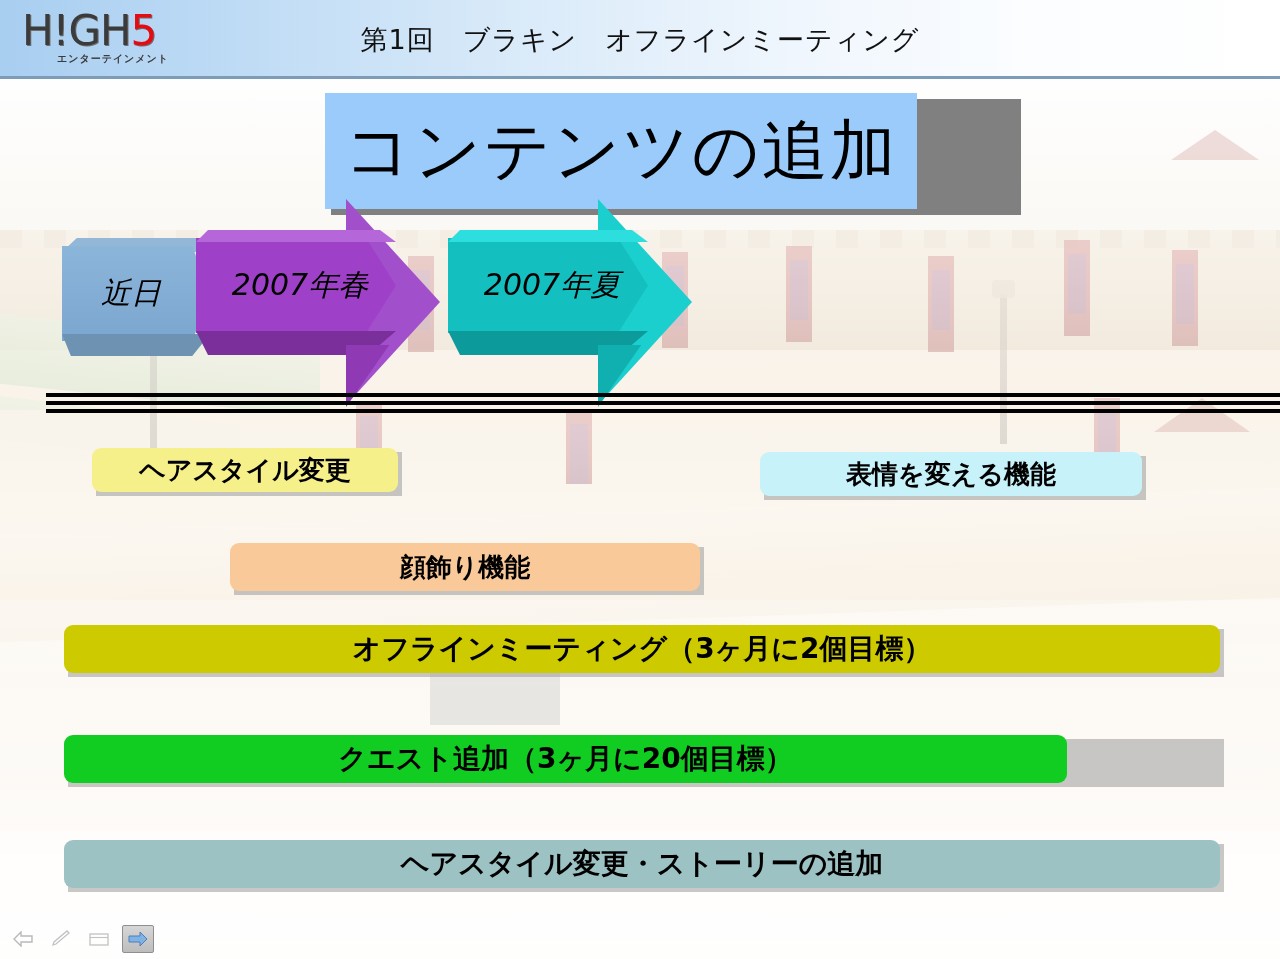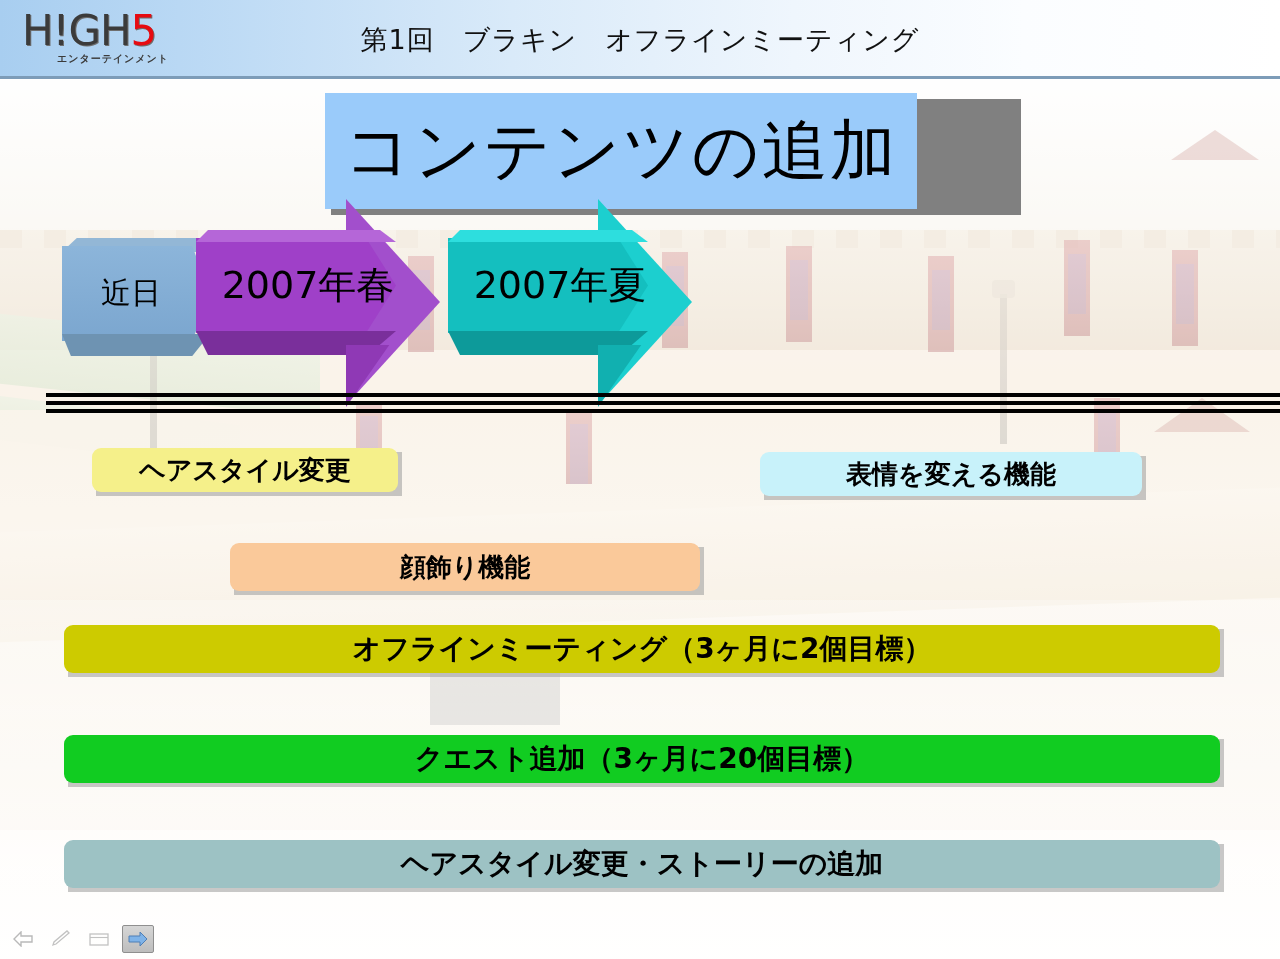--- a/index.html
+++ b/index.html
@@ -69,42 +69,42 @@
     font-family:"DejaVu Sans","Liberation Sans",sans-serif;}
 
   
   .title-shadow{position:absolute;left:331px;top:99px;width:690px;height:116px;background:#808080;}
   .title-box{position:absolute;left:325px;top:93px;width:592px;height:116px;
     background:#9acbfa;display:flex;align-items:center;justify-content:center;}
   .title-text{font-size:66px;color:#000;letter-spacing:2px;line-height:1;
     font-family:"DejaVu Sans","Liberation Sans",sans-serif;}
 
   
-  .timeline{position:absolute;left:0;top:193px;width:1280px;height:220px;}
+  .timeline{position:absolute;left:0;top:193px;width:1280px;height:220px;font-style:italic;}
 
   
   .hexblk{position:absolute;left:62px;top:45px;width:148px;height:118px;}
   .hexblk .top{position:absolute;left:0;top:0;width:148px;height:14px;
     background:#93b7d6;clip-path:polygon(0 100%,10% 0,100% 0,100% 100%);}
   .hexblk .body{position:absolute;left:0;top:8px;width:148px;height:95px;
     background:linear-gradient(to bottom,#8cb5da,#7ba6cf);
     clip-path:polygon(0 0,88% 0,100% 50%,88% 100%,0 100%);}
   .hexblk .bot{position:absolute;left:0;top:96px;width:148px;height:22px;
     background:#6e93b2;clip-path:polygon(0 0,100% 0,88% 100%,6% 100%);}
   .hexblk .lbl{position:absolute;left:0;top:8px;width:138px;height:95px;
     display:flex;align-items:center;justify-content:center;font-size:30px;color:#000;
     font-family:"DejaVu Sans","Liberation Sans",sans-serif;}
 
   
   .chev{position:absolute;top:0;height:220px;}
   .chev .head{position:absolute;}
   .chev .shaft{position:absolute;}
   .chev .shadow{position:absolute;}
   .chev .txt{position:absolute;display:flex;align-items:center;justify-content:center;
-    font-size:38px;color:#000;font-family:"DejaVu Sans","Liberation Sans",sans-serif;padding-left:8px;}
+    font-size:30px;color:#000;font-family:"DejaVu Sans","Liberation Sans",sans-serif;}
 
   
   .rules{position:absolute;left:46px;top:393px;width:1234px;height:22px;}
   .rules div{position:absolute;left:0;width:100%;height:4px;background:#000;}
 
   
   .bar{position:absolute;display:flex;align-items:center;justify-content:center;
     font-weight:bold;color:#000;box-sizing:border-box;
     font-family:"DejaVu Sans","Liberation Sans",sans-serif;border-radius:9px;}
   .bar-sh{position:absolute;background:#9a9a9a;opacity:.55;}
@@ -225,21 +225,21 @@
   <div class="bar" style="left:230px;top:543px;width:470px;height:48px;background:#fac99a;font-size:26px;">
     <span>顔飾り機能</span>
   </div>
 
   <div class="bar-sh" style="left:68px;top:629px;width:1156px;height:48px;"></div>
   <div class="bar" style="left:64px;top:625px;width:1156px;height:48px;background:#cdcb00;font-size:28px;">
     <span>オフラインミーティング（3ヶ月に2個目標）</span>
   </div>
 
   <div class="bar-sh" style="left:68px;top:739px;width:1156px;height:48px;"></div>
-  <div class="bar" style="left:64px;top:735px;width:1156px;height:48px;background:#11cc21;font-size:28px;">
+  <div class="bar" style="left:64px;top:735px;width:1003px;height:48px;background:#11cc21;font-size:28px;">
     <span>クエスト追加（3ヶ月に20個目標）</span>
   </div>
 
   <div class="bar-sh" style="left:68px;top:844px;width:1156px;height:48px;"></div>
   <div class="bar" style="left:64px;top:840px;width:1156px;height:48px;background:#9dc2c4;font-size:28px;">
     <span>ヘアスタイル変更・ストーリーの追加</span>
   </div>
 
   <div class="toolbar">
     <div class="tb-btn">

